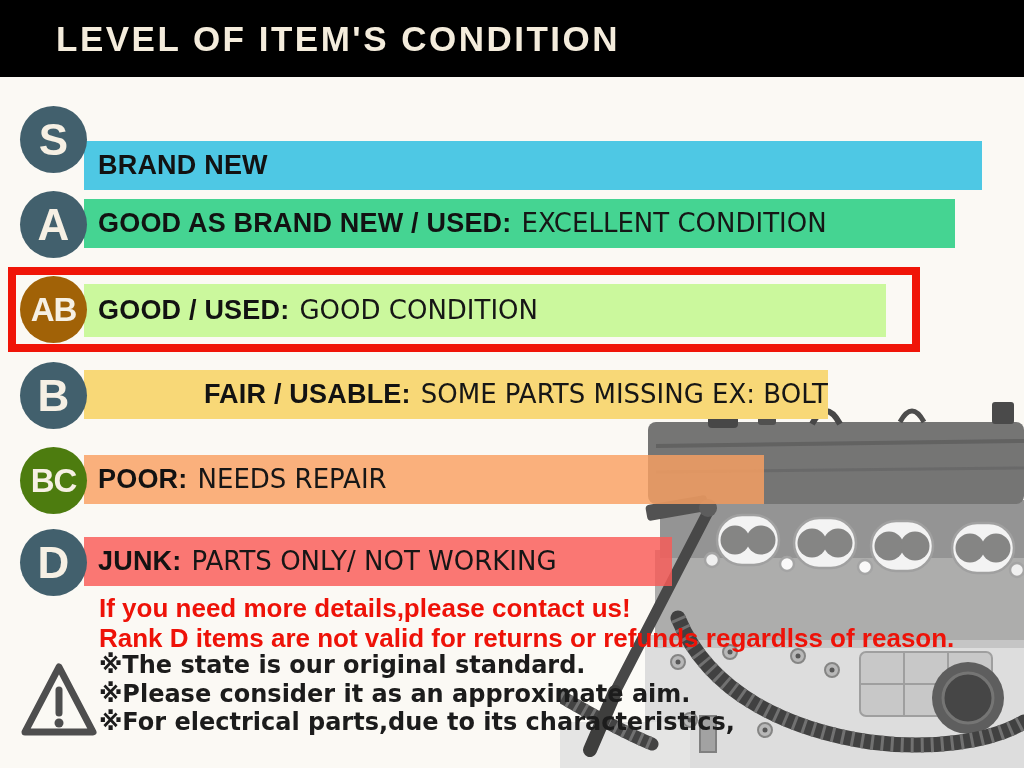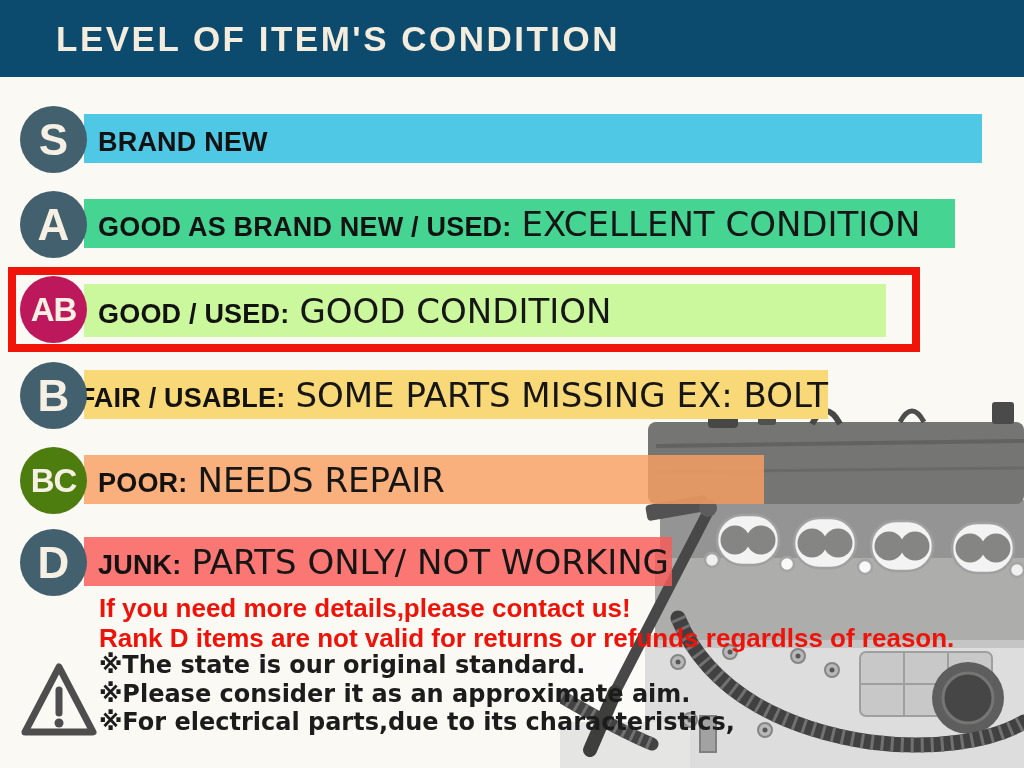--- a/index.html
+++ b/index.html
@@ -16,21 +16,21 @@
 
   
   .row{position:absolute;left:20px;height:68px;}
   .row-s{top:106px}.row-a{top:191px}.row-ab{top:276px}.row-b{top:362px}.row-bc{top:447px}.row-d{top:529px}
   .bar{position:absolute;left:64px;top:8px;height:49px;display:flex;align-items:center;z-index:2;}
   .row-ab .bar{height:53px;}
   .bar-fill{position:absolute;left:0;top:0;right:0;bottom:0;}
   .row-bc .bar-fill,.row-d .bar-fill{opacity:.82;}
   .bar-label{position:relative;z-index:1;padding-left:14px;white-space:nowrap;}
   .bold-part{font-weight:bold;font-size:27px;color:#121212;letter-spacing:.2px;}
-  .rest-part{font-size:34px;color:#161616;font-family:"DejaVu Sans",sans-serif;margin-left:10px;}
+  .rest-part{font-size:26px;color:#161616;font-family:"DejaVu Sans",sans-serif;margin-left:10px;}
   .badge{position:absolute;left:0;top:0;width:67px;height:67px;border-radius:50%;
     display:flex;align-items:center;justify-content:center;z-index:3;
     color:#f6f0e4;font-weight:bold;font-size:44px;}
   .badge.sm{font-size:33px;letter-spacing:-1px;}
 
   
   .highlight-box{position:absolute;left:8px;top:267px;width:912px;height:85px;
     box-sizing:border-box;border:8px solid #f01508;z-index:4;}
 
   
@@ -42,21 +42,21 @@
     font-family:"DejaVu Sans",sans-serif;font-size:24px;line-height:28.5px;white-space:nowrap;font-weight:bold;}
 
   
   .warning{position:absolute;left:20px;top:658px;width:78px;height:86px;z-index:6;}
 </style>
 </head>
 <body>
 
 <div class="canvas">
 
-  <div class="header" style="background-color: #0c4a6e;">
+  <div class="header" style="background-color: #000000;">
     <div class="header-title">LEVEL OF ITEM'S CONDITION</div>
   </div>
 
   <svg class="engine" viewBox="0 0 464 368" xmlns="http://www.w3.org/2000/svg">
 
     <rect x="85" y="235" width="379" height="133" fill="#cdcdcd"></rect>
     <rect x="0" y="322" width="130" height="46" fill="#d8d8d8"></rect>
 
     <rect x="95" y="150" width="369" height="98" fill="#a9a9a9"></rect>
 
@@ -133,21 +133,21 @@
     <path d="M0 296 C 28 312 58 330 92 344" fill="none" stroke="#3a3a3a" stroke-width="13" stroke-linecap="round"></path>
     <path d="M0 296 C 28 312 58 330 92 344" fill="none" stroke="#6a6a6a" stroke-width="13" stroke-dasharray="3 6"></path>
 
     <line x1="150" y1="108" x2="55" y2="292" stroke="#3f3f3f" stroke-width="11" stroke-linecap="round"></line>
     <line x1="55" y1="292" x2="30" y2="350" stroke="#343434" stroke-width="14" stroke-linecap="round"></line>
     <rect x="86" y="100" width="62" height="16" rx="4" fill="#4a4a4a" transform="rotate(-10 117 108)"></rect>
     <circle cx="148" cy="108" r="9" fill="#555555"></circle>
   </svg>
 
   <div class="row row-s">
-    <div class="bar" style="width: 898px;">
+    <div class="bar" style="width: 898px; margin-top: 27px;">
       <div class="bar-fill" style="background-color: rgb(78, 200, 228);"></div>
       <div class="bar-label">
         <span class="bold-part">BRAND NEW</span><span class="rest-part"></span>
       </div>
     </div>
     <div class="badge" style="background-color: rgb(66, 96, 109); color: rgb(246, 240, 228);">S</div>
   </div>
 
   <div class="row row-a">
     <div class="bar" style="width: 871px;">
@@ -159,21 +159,21 @@
     <div class="badge" style="background-color: rgb(66, 96, 109); color: rgb(246, 240, 228);">A</div>
   </div>
 
   <div class="row row-ab">
     <div class="bar" style="width: 802px; text-align: right;">
       <div class="bar-fill" style="background-color: rgb(203, 248, 157);"></div>
       <div class="bar-label">
         <span class="bold-part">GOOD / USED:</span><span class="rest-part">GOOD CONDITION</span>
       </div>
     </div>
-    <div class="badge sm" style="background-color: #be185d; color: rgb(246, 240, 228);">AB</div>
+    <div class="badge sm" style="background-color: #a16207; color: rgb(246, 240, 228);">AB</div>
   </div>
 
   <div class="row row-b">
     <div class="bar" style="width: 744px; justify-content: flex-end;">
       <div class="bar-fill" style="background-color: rgb(248, 216, 119);"></div>
       <div class="bar-label">
         <span class="bold-part">FAIR / USABLE:</span><span class="rest-part">SOME PARTS MISSING EX: BOLT</span>
       </div>
     </div>
     <div class="badge" style="background-color: rgb(66, 96, 109); color: rgb(246, 240, 228);">B</div>

